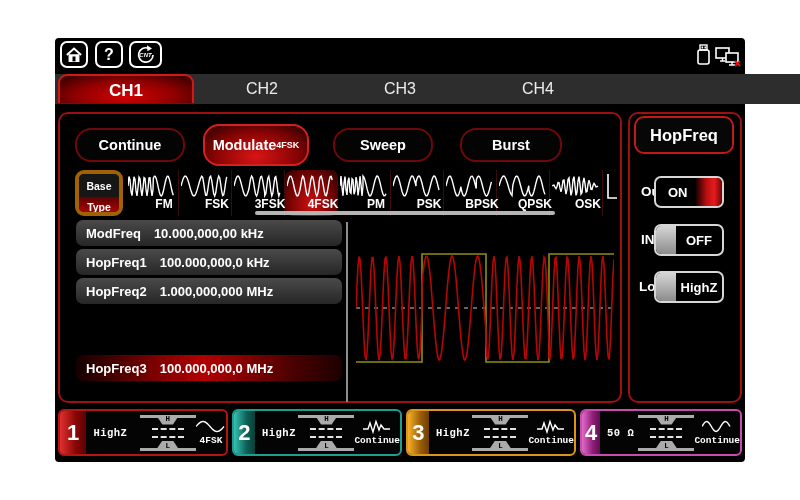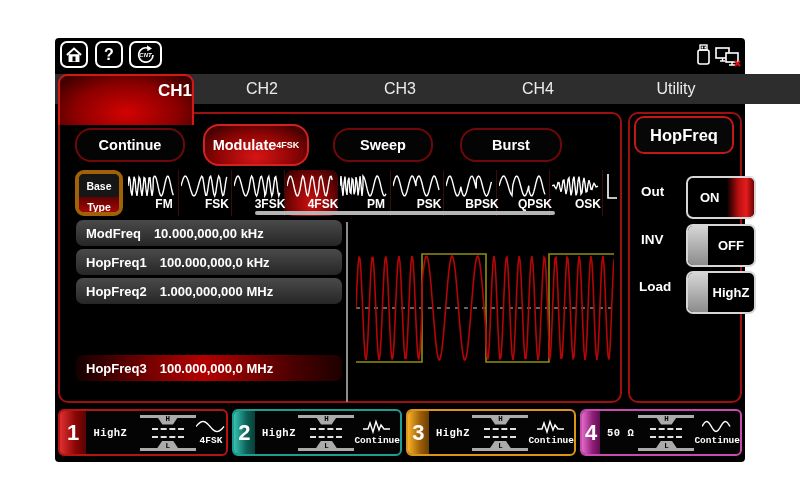--- a/index.html
+++ b/index.html
@@ -12,24 +12,24 @@
   .tb-home{left:5px;width:28px;}
   .tb-help{left:40px;width:28px;}
   .tb-cnt{left:74px;width:33px;position:absolute;}
   .cnt-t{position:absolute;font-size:6px;font-style:italic;font-weight:bold;letter-spacing:0;}
   .usb{position:absolute;left:641px;top:5px;}
   .lan{position:absolute;left:659px;top:8px;}
 
   
   .tabbar{position:absolute;left:0;top:36px;width:788px;height:30px;background:#2d2d2d;display:flex;}
   .tab{width:138px;height:30px;line-height:30px;text-align:center;color:#ececec;font-size:16px;}
-  .tab-active{position:absolute;left:3px;top:36px;width:136px;height:51px;box-sizing:border-box;
+  .tab-active{position:absolute;left:3px;top:36px;width:136px;height:29px;box-sizing:border-box;
     border:2px solid #d41717;border-bottom:none;border-radius:9px 9px 0 0;z-index:6;
     background:radial-gradient(ellipse at 50% 75%,#d20202 0%,#8c0000 55%,#2c0000 100%);
-    color:#fff;font-weight:bold;font-size:17px;text-align:right;line-height:30px;}
+    color:#fff;font-weight:bold;font-size:17px;text-align:center;line-height:30px;}
 
   
   .lpanel{position:absolute;left:3px;top:74px;width:564px;height:291px;box-sizing:border-box;
     border:2px solid #9c1010;border-radius:10px;background:#000;z-index:2;}
   .rpanel{position:absolute;left:573px;top:74px;width:114px;height:291px;box-sizing:border-box;
     border:2px solid #9c1010;border-radius:10px;background:#000;z-index:2;}
 
   
   .mbtn{position:absolute;top:14px;height:34px;box-sizing:border-box;border:2px solid #6e0909;border-radius:16px;
     background:#040404;color:#fff;font-weight:bold;font-size:14.5px;display:flex;align-items:center;justify-content:center;}
@@ -58,21 +58,21 @@
     background:linear-gradient(180deg,#4a4a4a 0%,#262626 100%);display:flex;align-items:center;gap:13px;
     color:#fff;font-weight:bold;font-size:13px;padding-left:10px;box-sizing:border-box;}
   .prow.sel{background:linear-gradient(90deg,#140000 0%,#7e0000 30%,#b30000 48%,#4a0000 82%,#1d0000 100%);margin-top:48px;}
   .divider{position:absolute;left:286px;top:108px;width:2px;height:180px;background:#8d8d8d;}
   .wavebox{position:absolute;left:296px;top:139px;}
 
   
   .chhead{position:absolute;left:4px;top:2px;width:100px;height:38px;box-sizing:border-box;border:2px solid #c41717;
     border-radius:10px;background:#070707;color:#fff;font-weight:bold;font-size:16.5px;text-align:center;line-height:35px;}
   .rlabel{position:absolute;color:#fff;font-weight:bold;font-size:13.5px;}
-  .toggle{position:absolute;left:56px;width:70px;height:43px;box-sizing:border-box;border:2px solid #d6d6d6;
+  .toggle{position:absolute;left:24px;width:70px;height:32px;box-sizing:border-box;border:2px solid #d6d6d6;
     border-radius:7px;background:#000;color:#fff;font-weight:bold;font-size:13px;display:flex;align-items:center;overflow:hidden;}
   .toggle .txt{flex:1;text-align:center;}
   .tg-on .txt{text-align:left;padding-left:12px;}
   .tg-on .stripe{width:26px;height:100%;background:linear-gradient(90deg,#1a0000 0%,#b80f0f 40%,#e51c1c 70%,#6e0404 100%);}
   .handle{width:20px;height:100%;background:linear-gradient(180deg,#d6d6d6,#8c8c8c);}
 
   
   .stbox{position:absolute;top:371px;height:47px;box-sizing:border-box;border-width:2px;border-style:solid;border-radius:6px;
     background:#040404;display:flex;align-items:center;overflow:hidden;}
   .badge{width:27px;align-self:stretch;display:flex;align-items:center;justify-content:center;
@@ -123,21 +123,20 @@
     <rect x="12" y="7" width="12" height="9" fill="#000" stroke="#fff" stroke-width="1.6"></rect>
     <path d="M15 19 H21 M18 16 V19" stroke="#fff" stroke-width="1.4"></path>
     <path d="M21 15 L26 20 M26 15 L21 20" stroke="#e01010" stroke-width="2"></path>
   </svg>
 
   <div class="tabbar">
     <div class="tab"></div>
     <div class="tab">CH2</div>
     <div class="tab">CH3</div>
     <div class="tab">CH4</div>
-    <div class="tab">Utility</div>
   </div>
   <div class="tab-active">
     <span>CH1</span>
   </div>
 
   <div class="lpanel">
     <div class="mbtn b1">
       <span>Continue</span>
     </div>
     <div class="mbtn active">

